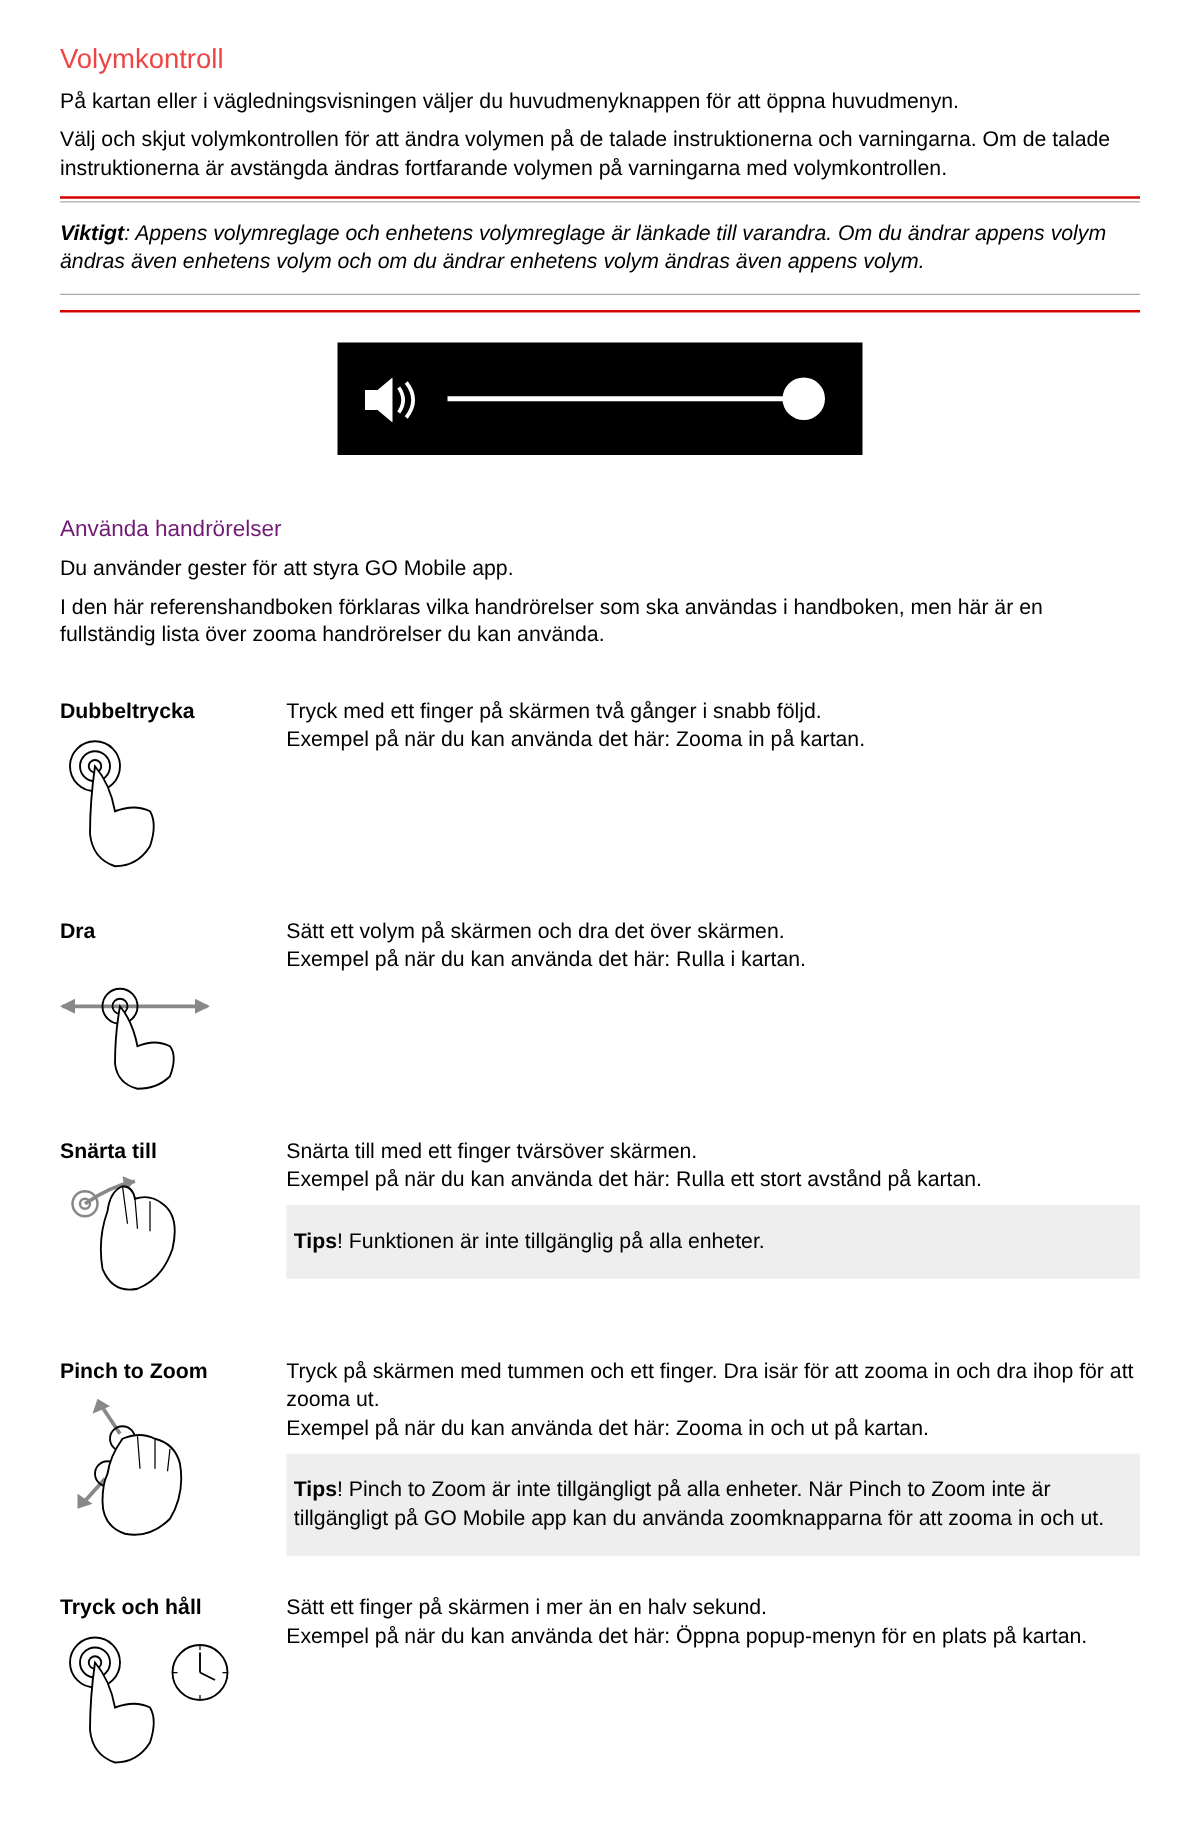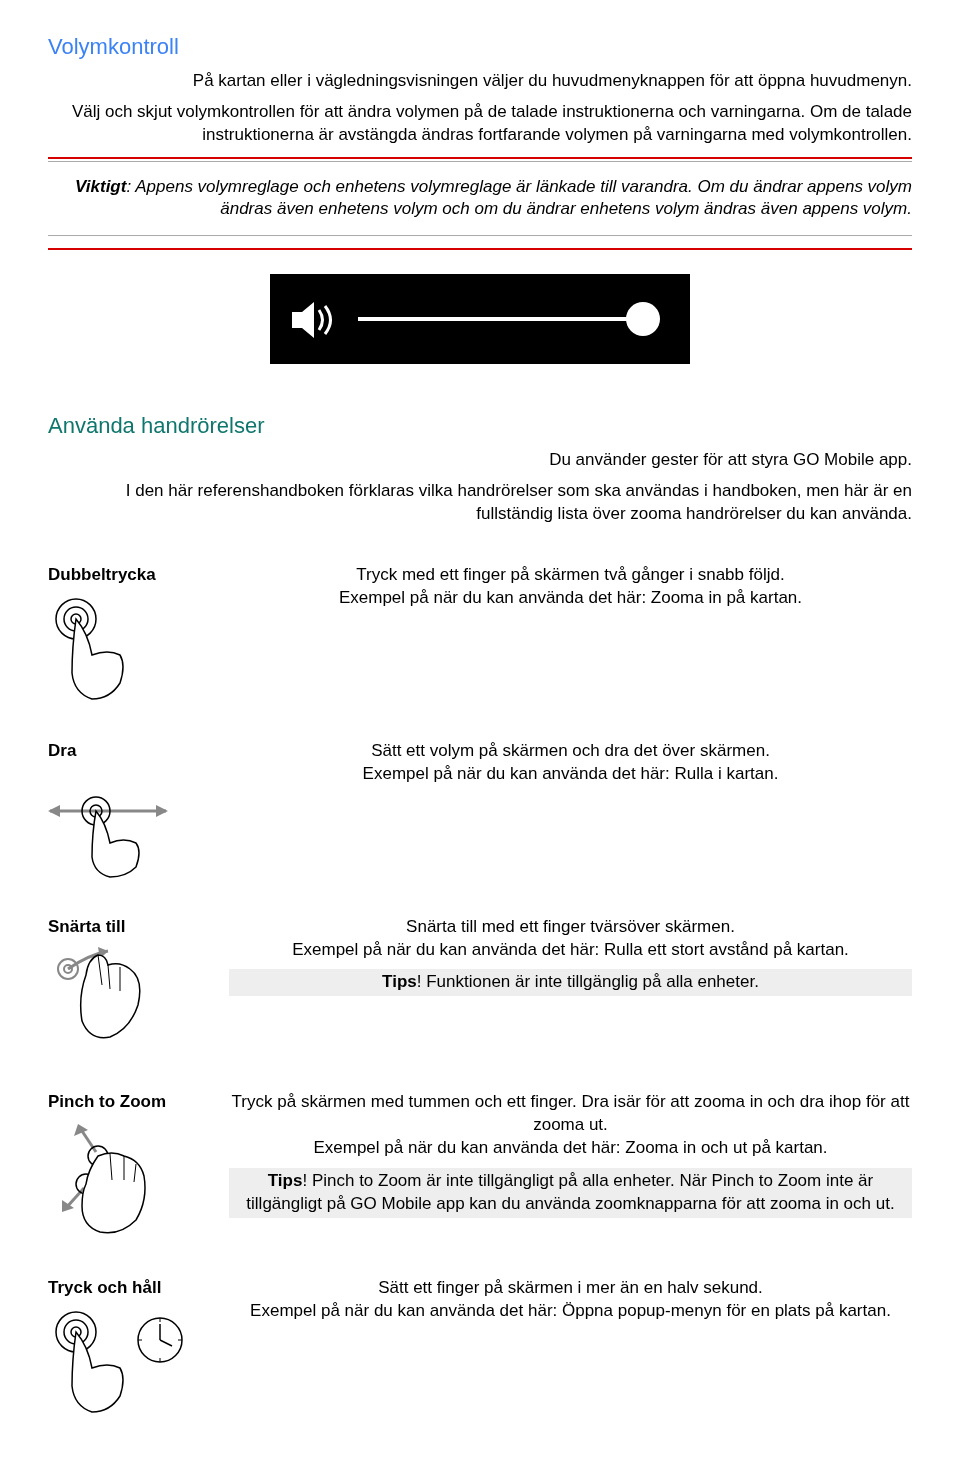--- a/index.html
+++ b/index.html
@@ -7,27 +7,27 @@
     padding: 32px 48px 32px 48px;
     font-family: "Trebuchet MS", "Segoe UI", Tahoma, sans-serif;
     font-size: 17px;
     color: #000;
     width: 960px;
     box-sizing: border-box;
     background: #fff;
     line-height: 1.35;
   }
   h2.volctrl {
-    color: #3b82f6;
+    color: #ef4444;
     font-size: 22px;
     margin: 0 0 6px 0;
     font-weight: normal;
     font-family: "Trebuchet MS", sans-serif;
   }
-  p { margin: 8px 0; text-align: right; }
+  p { margin: 8px 0; }
   .rule-red-top { border-top: 2px solid #d60000; margin-top: 10px; }
   .rule-red-bot { border-bottom: 2px solid #d60000; padding-bottom: 10px; margin-bottom: 24px;}
   .rule-thin { border-top: 1px solid #aaa; margin: 2px 0; }
   .important-block { padding: 4px 0; font-style: italic; }
   .volume-img-wrap { text-align: center; margin: 24px 0 40px 0; }
   .vol-widget {
     display: inline-block;
     background: #000;
     width: 420px;
     height: 90px;
@@ -45,44 +45,43 @@
   .slider-thumb {
     position: absolute;
     right: 30px;
     top: 28px;
     width: 34px;
     height: 34px;
     background: #fff;
     border-radius: 50%;
   }
   h2.gestures {
-    color: #0f766e;
-    font-size: 22px;
+    color: #701a75;
+    font-size: 18px;
     margin: 0 0 6px 0;
     font-weight: normal;
     font-family: "Trebuchet MS", sans-serif;
   }
   .gesture-table { display: table; width: 100%; border-collapse: separate; border-spacing: 0 30px;}
   .gesture-row { display: table-row; }
   .gesture-left {
     display: table-cell;
     width: 175px;
     vertical-align: top;
     font-weight: bold;
     padding-right: 6px;
   }
   .gesture-right {
     display: table-cell;
     vertical-align: top;
-    text-align: center;
   }
   .gesture-icon-wrap { margin-top: 6px; }
   .tipbox {
     background: #eee;
-    padding: 2px 6px;
+    padding: 18px 6px;
     margin-top: 8px;
   }
 </style>
 </head>
 <body>
 
 <h2 class="volctrl">Volymkontroll</h2>
 <p>På kartan eller i vägledningsvisningen väljer du huvudmenyknappen för att öppna huvudmenyn.</p>
 <p>Välj och skjut volymkontrollen för att ändra volymen på de talade instruktionerna och varningarna. Om de talade instruktionerna är avstängda ändras fortfarande volymen på varningarna med volymkontrollen.</p>
 

